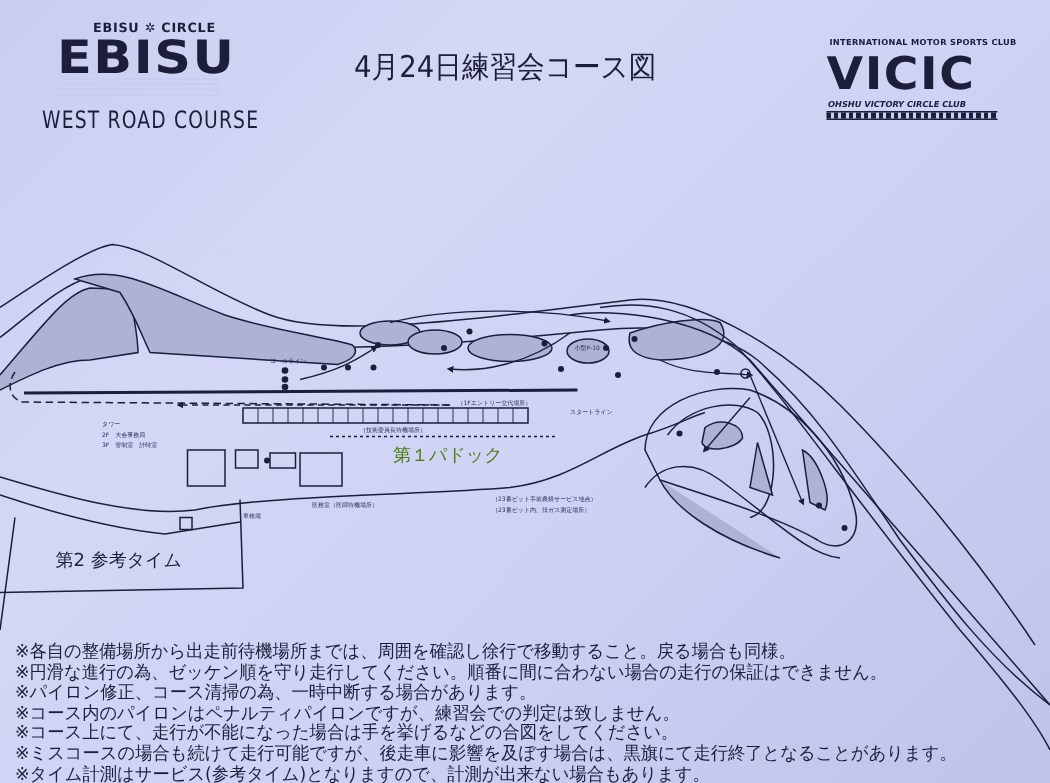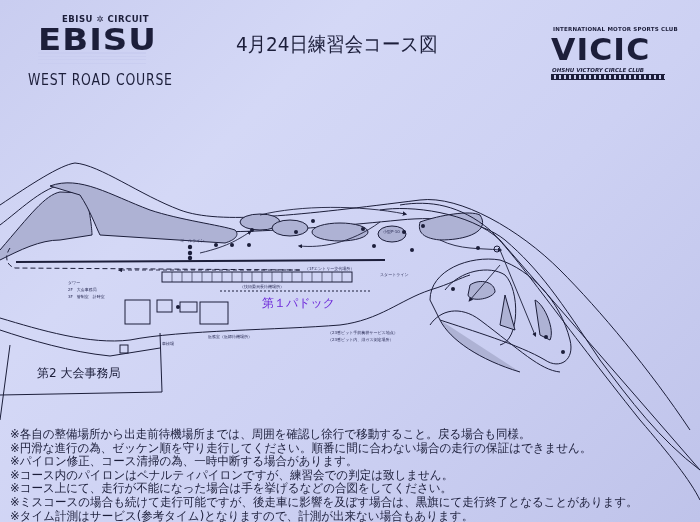--- a/index.html
+++ b/index.html
@@ -18,29 +18,29 @@
     background: repeating-linear-gradient(to bottom, transparent 0 2px, #c9cdf0 2px 3.5px); }
   .ebisu-sub { left:28px; top:70px; font-size:16px; letter-spacing:1px; color:#1c1e3a; font-family:"DejaVu Sans", sans-serif; transform:scaleX(0.78); transform-origin:left top; }
   .title { left:236px; top:31px; font-size:20px; color:#1c1e3a; transform:scaleX(0.92); transform-origin:left top; }
   .vicic-top { left:553px; top:26px; font-size:5.5px; font-weight:bold; color:#1c1e3a; letter-spacing:0.2px; }
   .vicic-main { left:551px; top:32px; font-size:30px; font-weight:900; color:#1c1e3a; letter-spacing:1px; transform:scaleX(1.05); transform-origin:left top; }
   .vicic-sub { left:552px; top:67px; font-size:5.5px; font-weight:bold; font-style:italic; color:#1c1e3a; }
   .vicic-bar { left:551px; top:74px; width:114px; height:4px;
     background: repeating-linear-gradient(90deg, #1c1e3a 0 3px, #c9cdf0 3px 5px); border-top:1px solid #1c1e3a; border-bottom:1px solid #1c1e3a; }
   
   .maplabel { font-size:4px; color:#2a2c55; white-space:nowrap; }
-  .paddock1 { left:262px; top:295px; font-size:12px; color:#6d28d9; }
+  .paddock1 { left:262px; top:295px; font-size:12px; color:#4d7c0f; }
   .paddock2 { left:37px; top:365px; font-size:12px; color:#1c1e3a; }
   .notes { left:10px; top:428px; font-size:12px; line-height:13.6px; color:#1c1e3a; white-space:nowrap; }
   .notes div { transform:scaleX(0.96); transform-origin:left; }
 </style>
 </head>
 <body>
 
-<div class="abs ebisu-top">EBISU ✲ CIRCUIT</div>
+<div class="abs ebisu-top">EBISU ✲ CIRCLE</div>
 <div class="abs ebisu-main">EBISU</div>
 <div class="abs ebisu-stripes"></div>
 <div class="abs ebisu-sub">WEST ROAD COURSE</div>
 
 <div class="abs title">4月24日練習会コース図</div>
 
 <div class="abs vicic-top">INTERNATIONAL MOTOR SPORTS CLUB</div>
 <div class="abs vicic-main">VICIC</div>
 <div class="abs vicic-sub">OHSHU  VICTORY CIRCLE CLUB</div>
 <div class="abs vicic-bar"></div>
@@ -154,21 +154,21 @@
 <div class="abs maplabel" style="left:240px;top:284px">（技術委員長待機場所）</div>
 <div class="abs maplabel" style="left:68px;top:280px">タワー</div>
 <div class="abs maplabel" style="left:68px;top:287px">2F　大会事務局</div>
 <div class="abs maplabel" style="left:68px;top:294px">3F　管制室　計時室</div>
 <div class="abs maplabel" style="left:162px;top:341px">車検場</div>
 <div class="abs maplabel" style="left:208px;top:334px">医務室（医師待機場所）</div>
 <div class="abs maplabel" style="left:328px;top:330px">（23番ピット手前農耕サービス地点）</div>
 <div class="abs maplabel" style="left:328px;top:337px">（23番ピット内、排ガス測定場所）</div>
 <div class="abs maplabel" style="left:383px;top:229px">小型P-10</div>
 <div class="abs paddock1">第１パドック</div>
-<div class="abs paddock2">第2 大会事務局</div>
+<div class="abs paddock2">第2 参考タイム</div>
 
 <div class="abs notes">
   <div>※各自の整備場所から出走前待機場所までは、周囲を確認し徐行で移動すること。戻る場合も同様。</div>
   <div>※円滑な進行の為、ゼッケン順を守り走行してください。順番に間に合わない場合の走行の保証はできません。</div>
   <div>※パイロン修正、コース清掃の為、一時中断する場合があります。</div>
   <div>※コース内のパイロンはペナルティパイロンですが、練習会での判定は致しません。</div>
   <div>※コース上にて、走行が不能になった場合は手を挙げるなどの合図をしてください。</div>
   <div>※ミスコースの場合も続けて走行可能ですが、後走車に影響を及ぼす場合は、黒旗にて走行終了となることがあります。</div>
   <div>※タイム計測はサービス(参考タイム)となりますので、計測が出来ない場合もあります。</div>
 </div>

